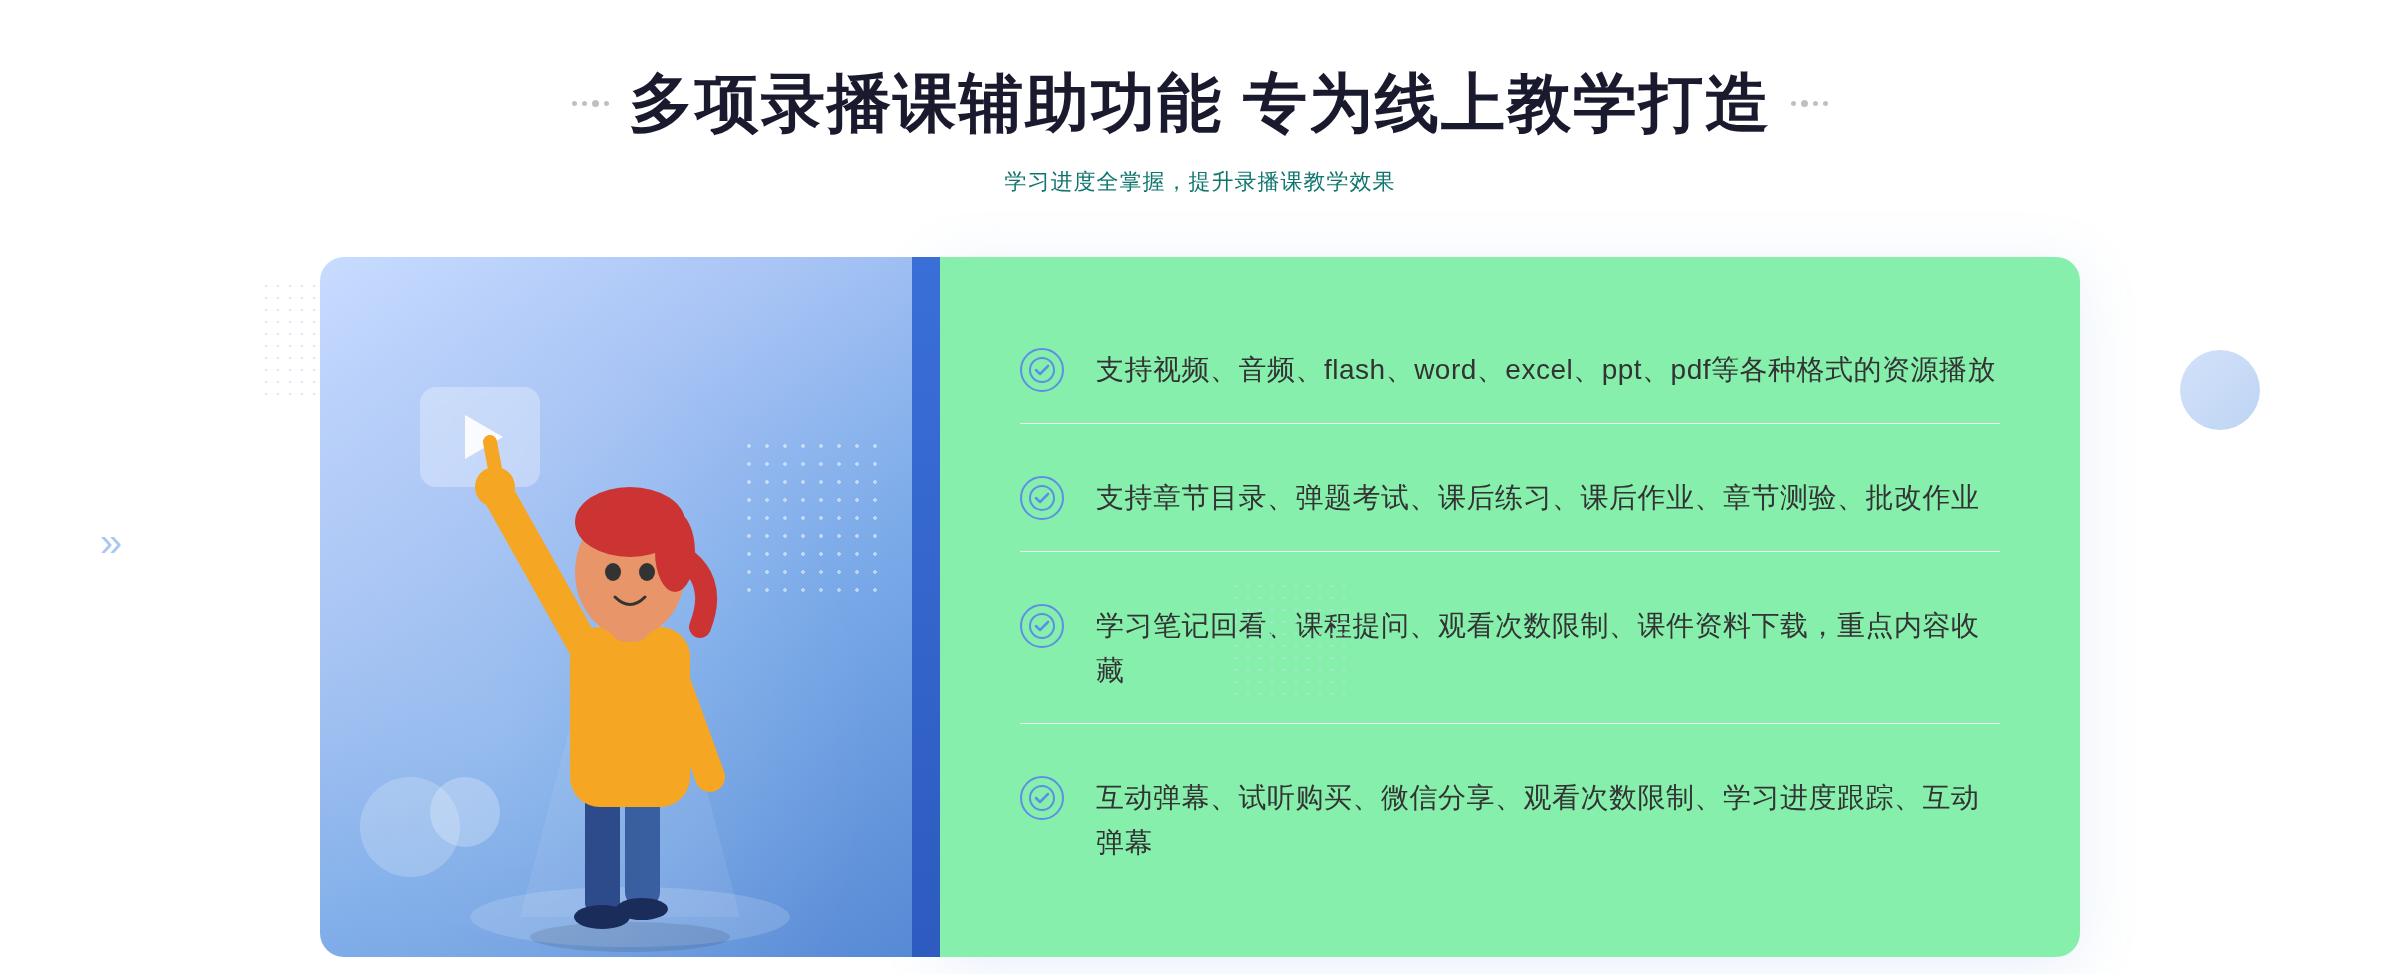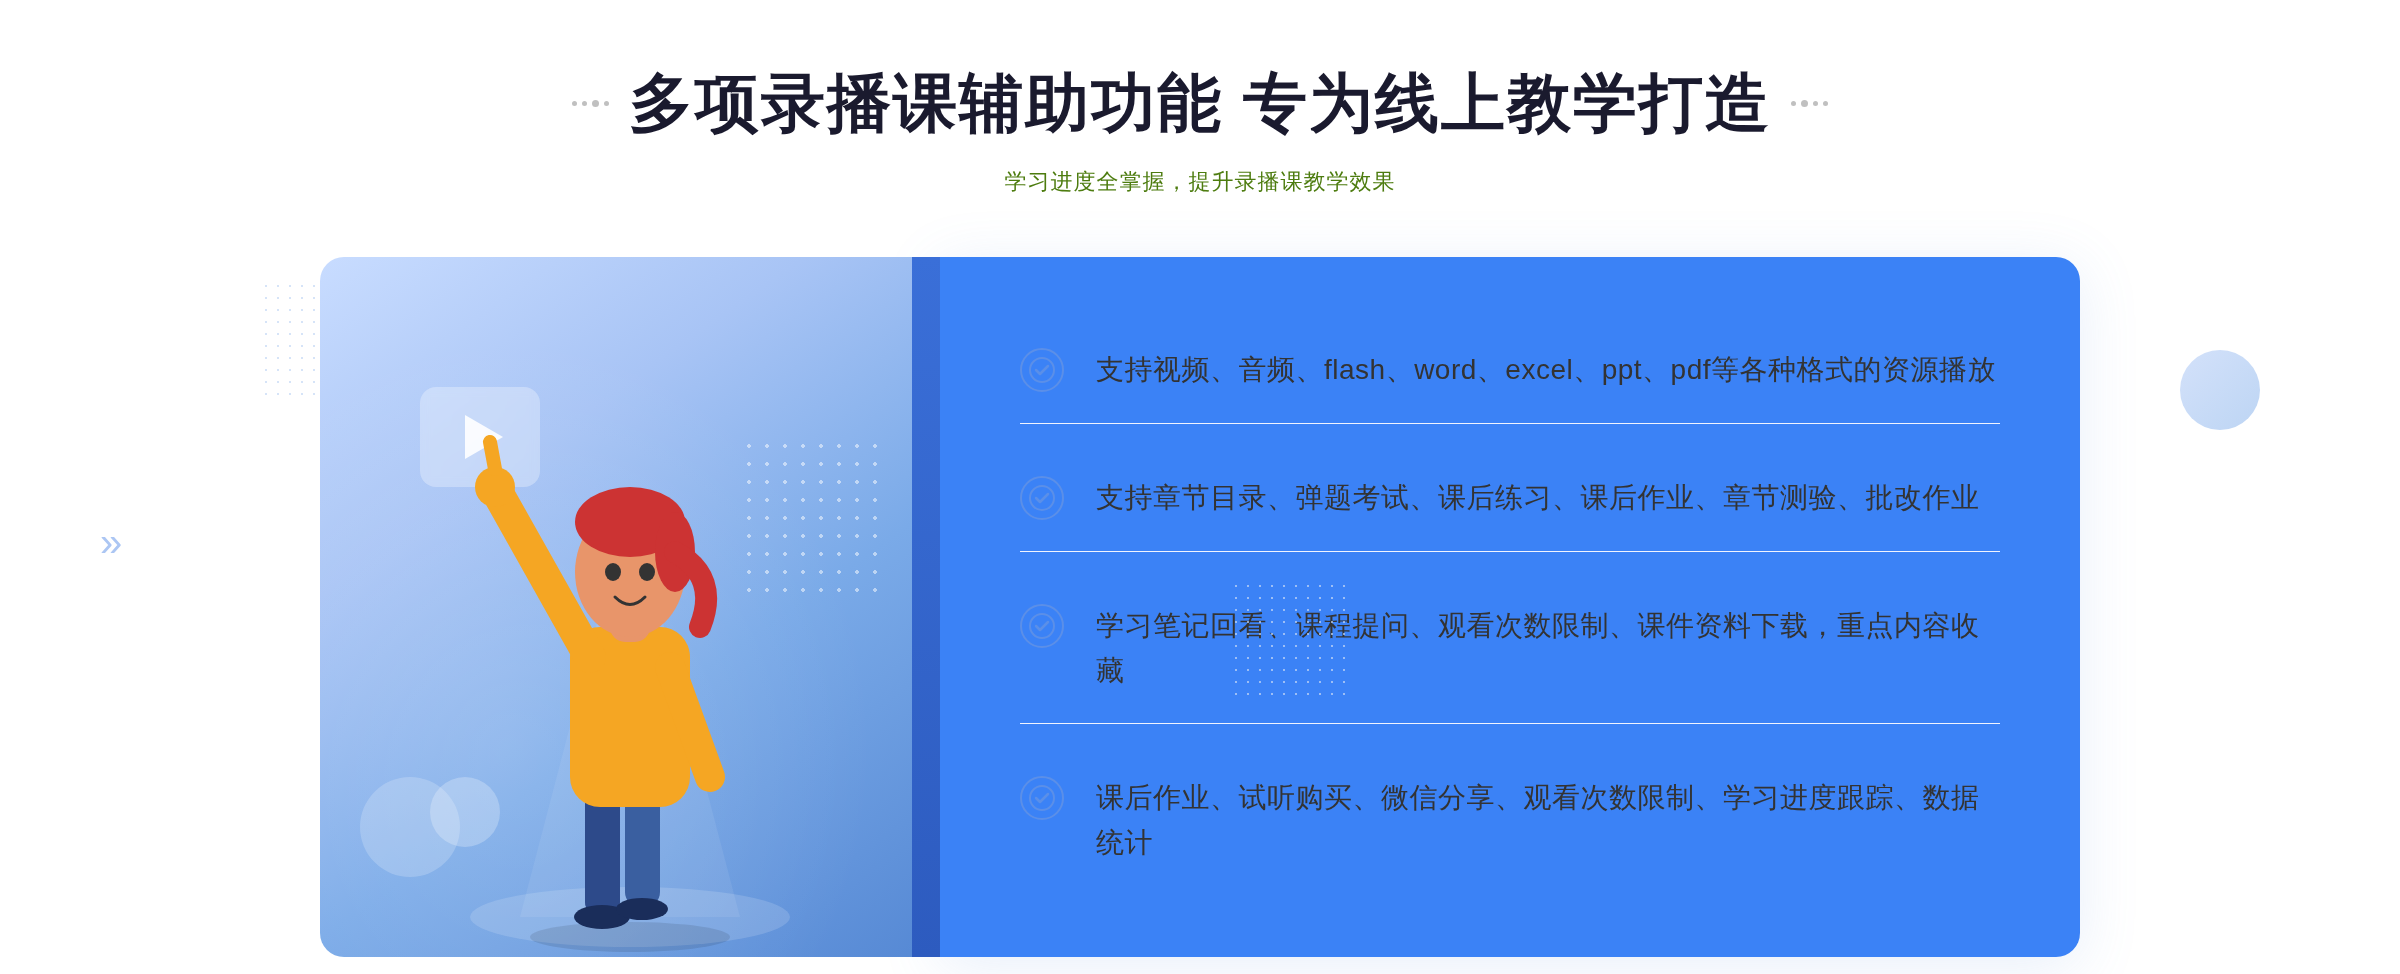--- a/index.html
+++ b/index.html
@@ -82,21 +82,21 @@
 
     .page-title {
       font-size: 64px;
       font-weight: 600;
       color: #1a1a2e;
       letter-spacing: 2px;
     }
 
     .page-subtitle {
       font-size: 22px;
-      color: #4d7c0f;
+      color: #0f766e;
       letter-spacing: 1px;
     }
 
     
     .content-area {
       width: 1760px;
       display: flex;
       align-items: stretch;
       gap: 0;
       position: relative;
@@ -196,21 +196,21 @@
       bottom: 0;
       left: 50%;
       transform: translateX(-50%);
       width: 380px;
       height: 560px;
     }
 
     
     .features-card {
       flex: 1;
-      background: #3b82f6;
+      background: #86efac;
       border-radius: 0 24px 24px 0;
       box-shadow: 0 10px 60px rgba(100, 150, 220, 0.15);
       padding: 50px 80px;
       display: flex;
       flex-direction: column;
       justify-content: space-around;
       min-height: 700px;
     }
 
     .feature-item {
@@ -382,21 +382,21 @@
         <p class="feature-text">学习笔记回看、课程提问、观看次数限制、课件资料下载，重点内容收藏</p>
       </div>
 
       <div class="feature-item">
         <div class="check-circle">
           <svg width="28" height="28" viewBox="0 0 28 28">
             <circle cx="14" cy="14" r="12" fill="none" stroke="#5b8fe8" stroke-width="2"></circle>
             <polyline points="8,14 12,18 20,10" fill="none" stroke="#5b8fe8" stroke-width="2.5" stroke-linecap="round" stroke-linejoin="round"></polyline>
           </svg>
         </div>
-        <p class="feature-text">课后作业、试听购买、微信分享、观看次数限制、学习进度跟踪、数据统计</p>
+        <p class="feature-text">互动弹幕、试听购买、微信分享、观看次数限制、学习进度跟踪、互动弹幕</p>
       </div>
 
     </div>
   </div>
 
   <div class="side-circle"></div>
   <div class="dot-pattern dot-pattern-right"></div>
 
 </div>
 

